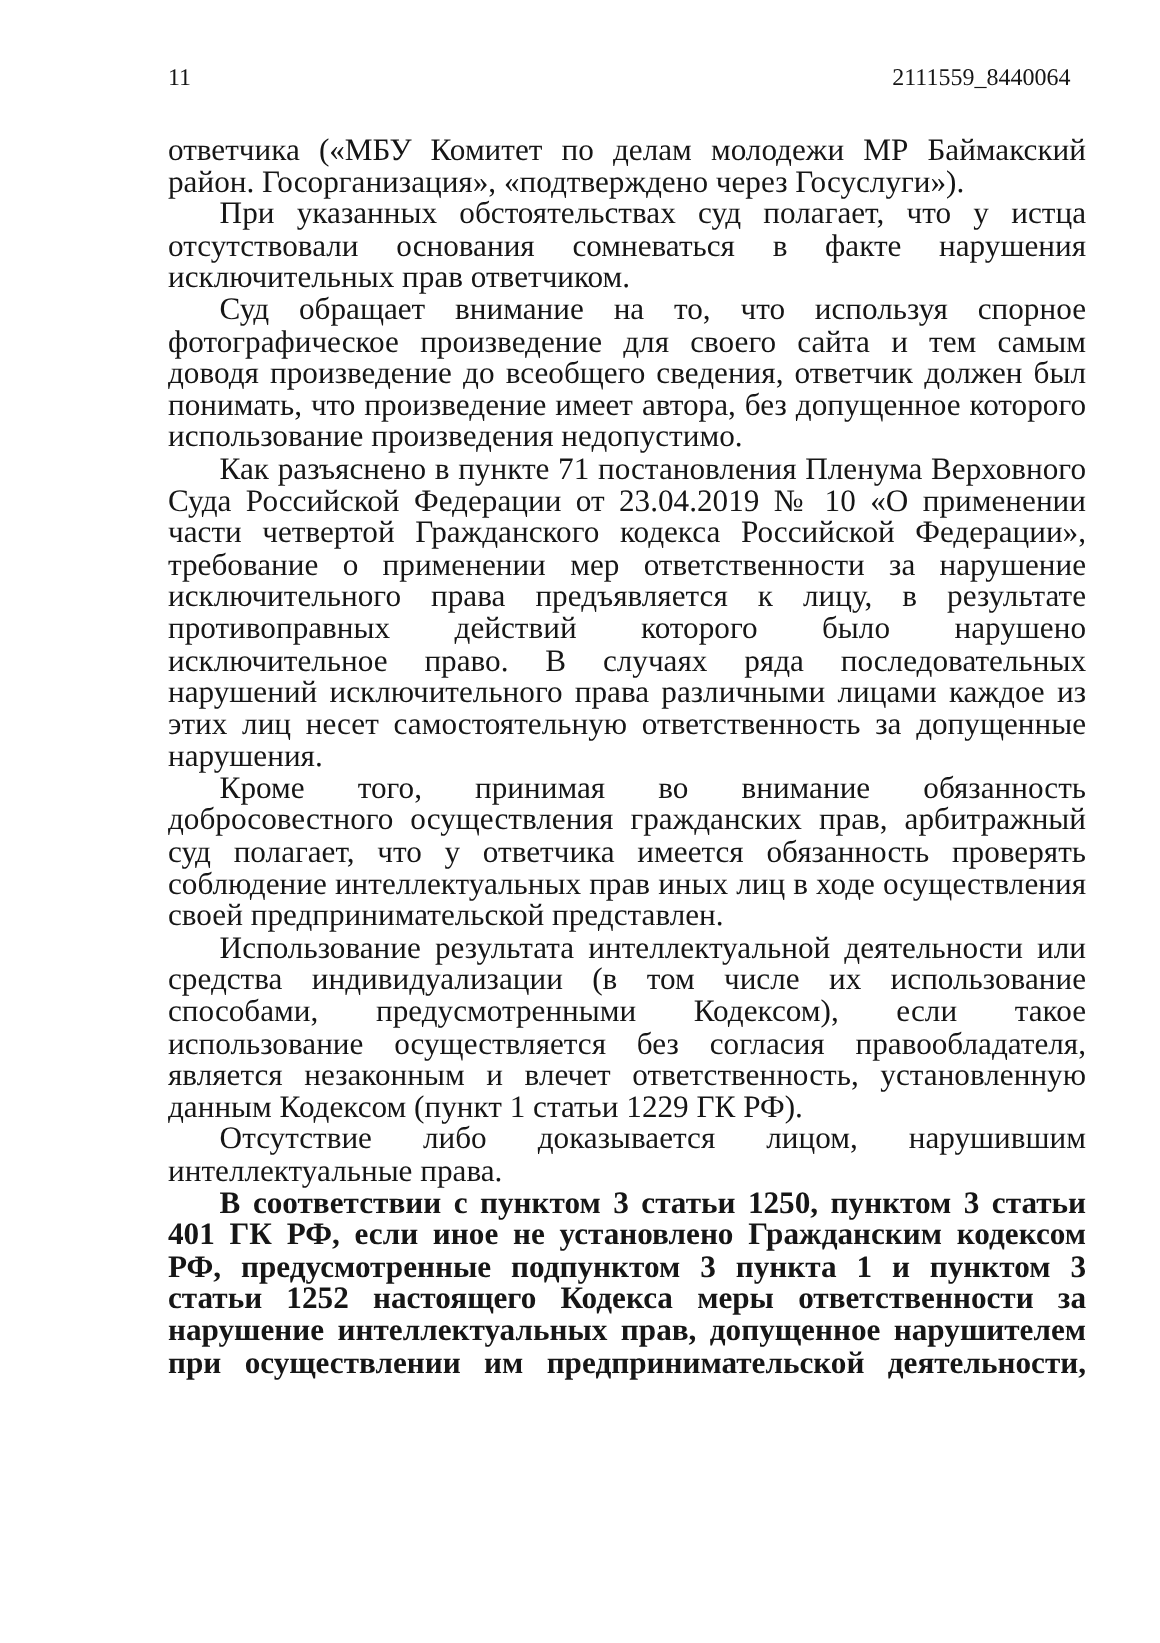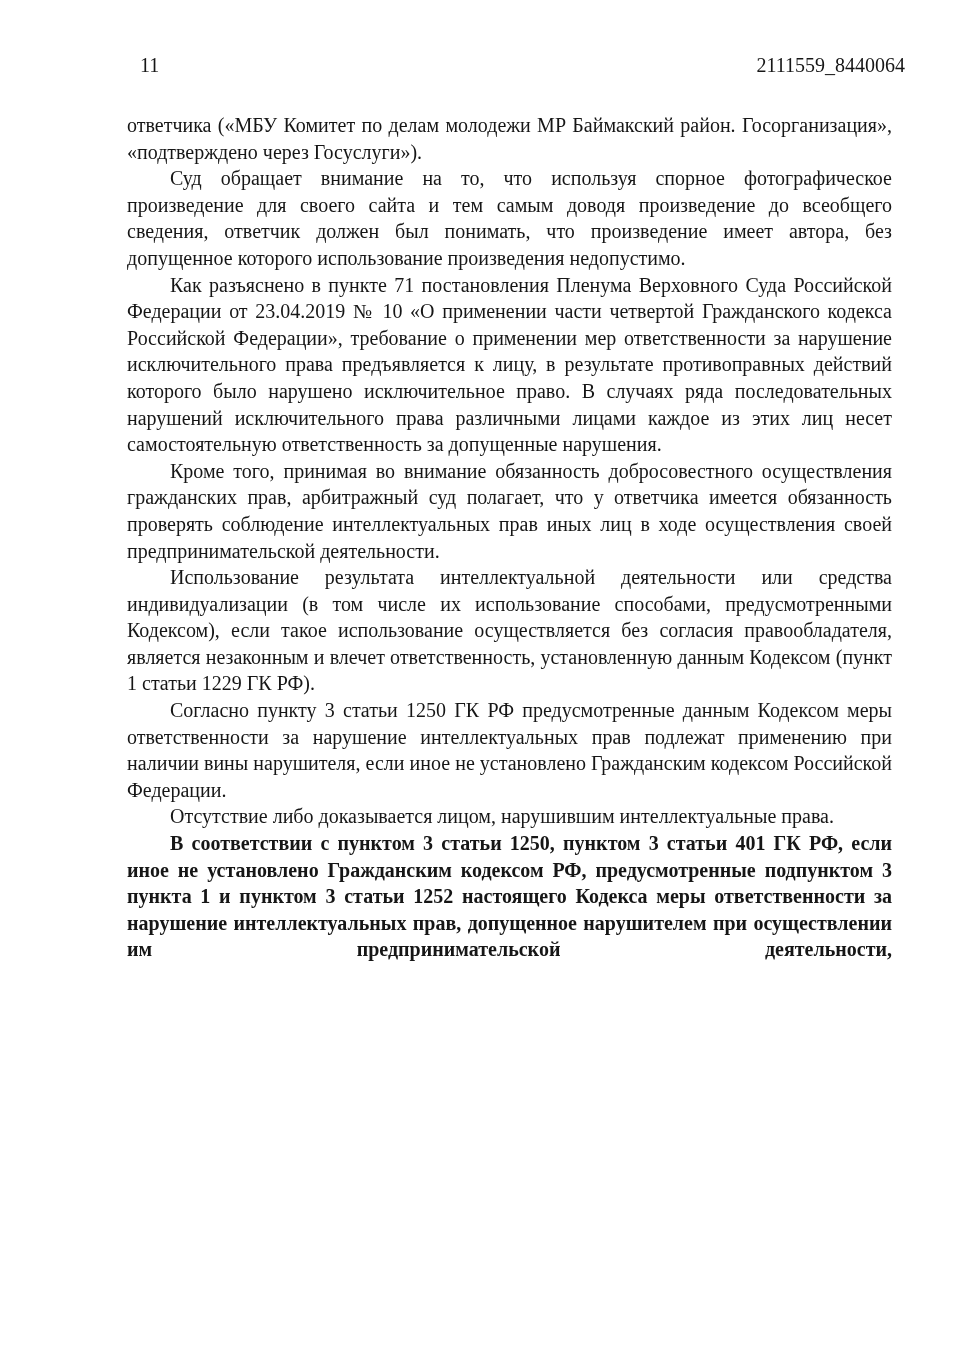--- a/index.html
+++ b/index.html
@@ -27,30 +27,30 @@
   }
   .page-num {
     position: absolute;
     left: 0;
     right: 0;
     top: 0;
     text-align: left;
   }
   .doc-id {
     position: absolute;
-    right: 0;
+    right: 13px;
     top: 0;
     white-space: nowrap;
   }
   .doc-body {
     position: absolute;
     top: 112px;
-    left: 127px;
+    left: 140px;
     width: 765px;
-    font-size: 20px;
+    font-size: 26px;
     line-height: 26.6px;
     text-align: justify;
   }
   .para {
     margin: 0;
     padding: 0;
     text-indent: 43px;
   }
   .para.no-indent {
     text-indent: 0;
@@ -67,31 +67,31 @@
 
   <div class="header">
     <span class="page-num">11</span>
     <span class="doc-id">2111559_8440064</span>
   </div>
 
   <div class="doc-body">
 
       <p class="para no-indent">ответчика («МБУ Комитет по делам молодежи МР Баймакский район. Госорганизация», «подтверждено через Госуслуги»).</p>
 
+      <p class="para">При указанных обстоятельствах суд полагает, что у истца отсутствовали основания сомневаться в факте нарушения исключительных прав ответчиком.</p>
 
       <p class="para">Суд обращает внимание на то, что используя спорное фотографическое произведение для своего сайта и тем самым доводя произведение до всеобщего сведения, ответчик должен был понимать, что произведение имеет автора, без допущенное которого использование произведения недопустимо.</p>
 
 
 
       <p class="para">Как разъяснено в пункте 71 постановления Пленума Верховного Суда Российской Федерации от 23.04.2019 № 10 «О применении части четвертой Гражданского кодекса Российской Федерации», требование о применении мер ответственности за нарушение исключительного права предъявляется к лицу, в результате противоправных действий которого было нарушено исключительное право. В случаях ряда последовательных нарушений исключительного права различными лицами каждое из этих лиц несет самостоятельную ответственность за допущенные нарушения.</p>
 
-      <p class="para">Кроме того, принимая во внимание обязанность добросовестного осуществления гражданских прав, арбитражный суд полагает, что у ответчика имеется обязанность проверять соблюдение интеллектуальных прав иных лиц в ходе осуществления своей предпринимательской деятельности.</p>
+      <p class="para">Кроме того, принимая во внимание обязанность добросовестного осуществления гражданских прав, арбитражный суд полагает, что у ответчика имеется обязанность проверять соблюдение интеллектуальных прав иных лиц в ходе осуществления своей предпринимательской представлен.</p>
 
       <p class="para">Использование результата интеллектуальной деятельности или средства индивидуализации (в том числе их использование способами, предусмотренными Кодексом), если такое использование осуществляется без согласия правообладателя, является незаконным и влечет ответственность, установленную данным Кодексом (пункт 1 статьи 1229 ГК РФ).</p>
 
-      <p class="para">Согласно пункту 3 статьи 1250 ГК РФ предусмотренные данным Кодексом меры ответственности за нарушение интеллектуальных прав подлежат применению при наличии вины нарушителя, если иное не установлено Гражданским кодексом Российской Федерации.</p>
 
       <p class="para">Отсутствие либо доказывается лицом, нарушившим интеллектуальные права.</p>
 
       <p class="para justify-last">В соответствии с пунктом 3 статьи 1250, пунктом 3 статьи 401 ГК РФ, если иное не установлено Гражданским кодексом РФ, предусмотренные подпунктом 3 пункта 1 и пунктом 3 статьи 1252 настоящего Кодекса меры ответственности за нарушение интеллектуальных прав, допущенное нарушителем при осуществлении им предпринимательской деятельности,</p>
     </div>
 
 </div>
 
 </body></html>

